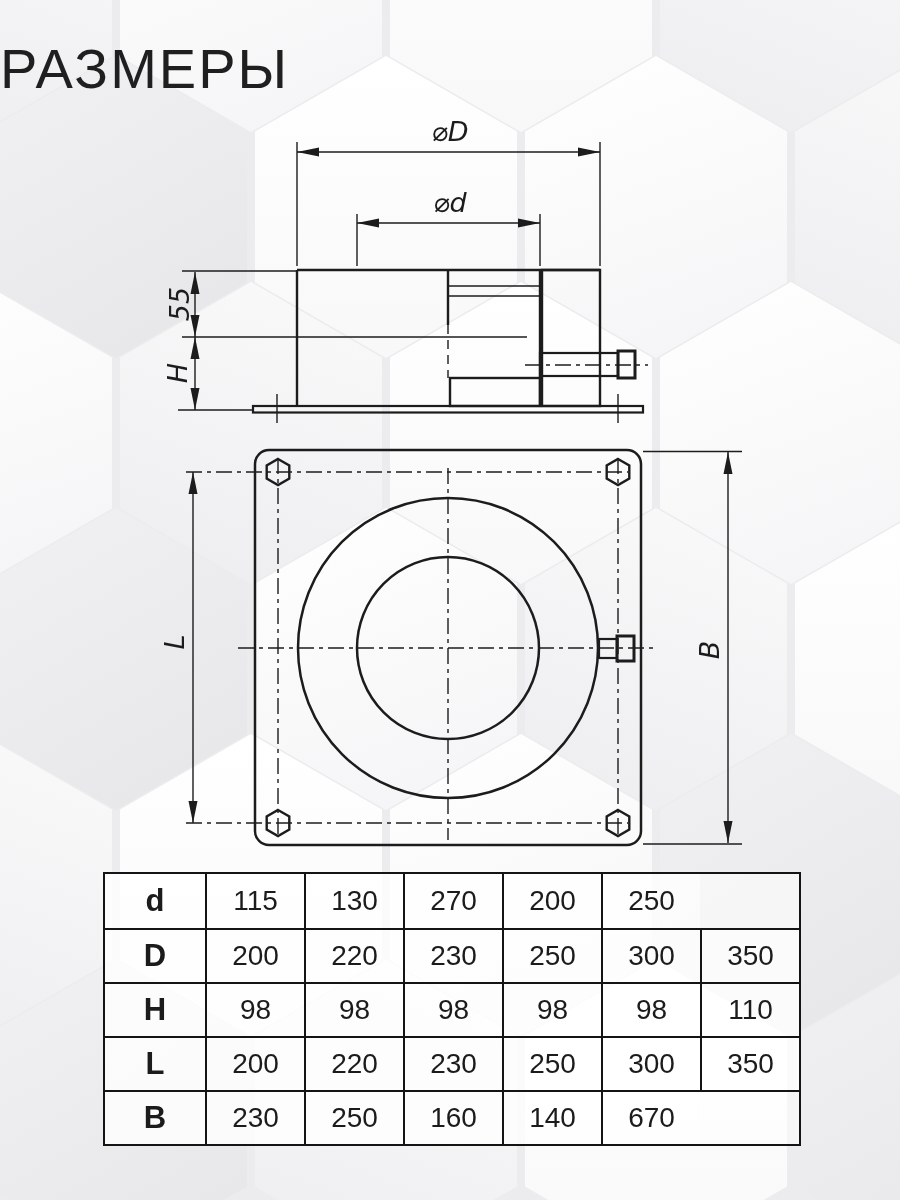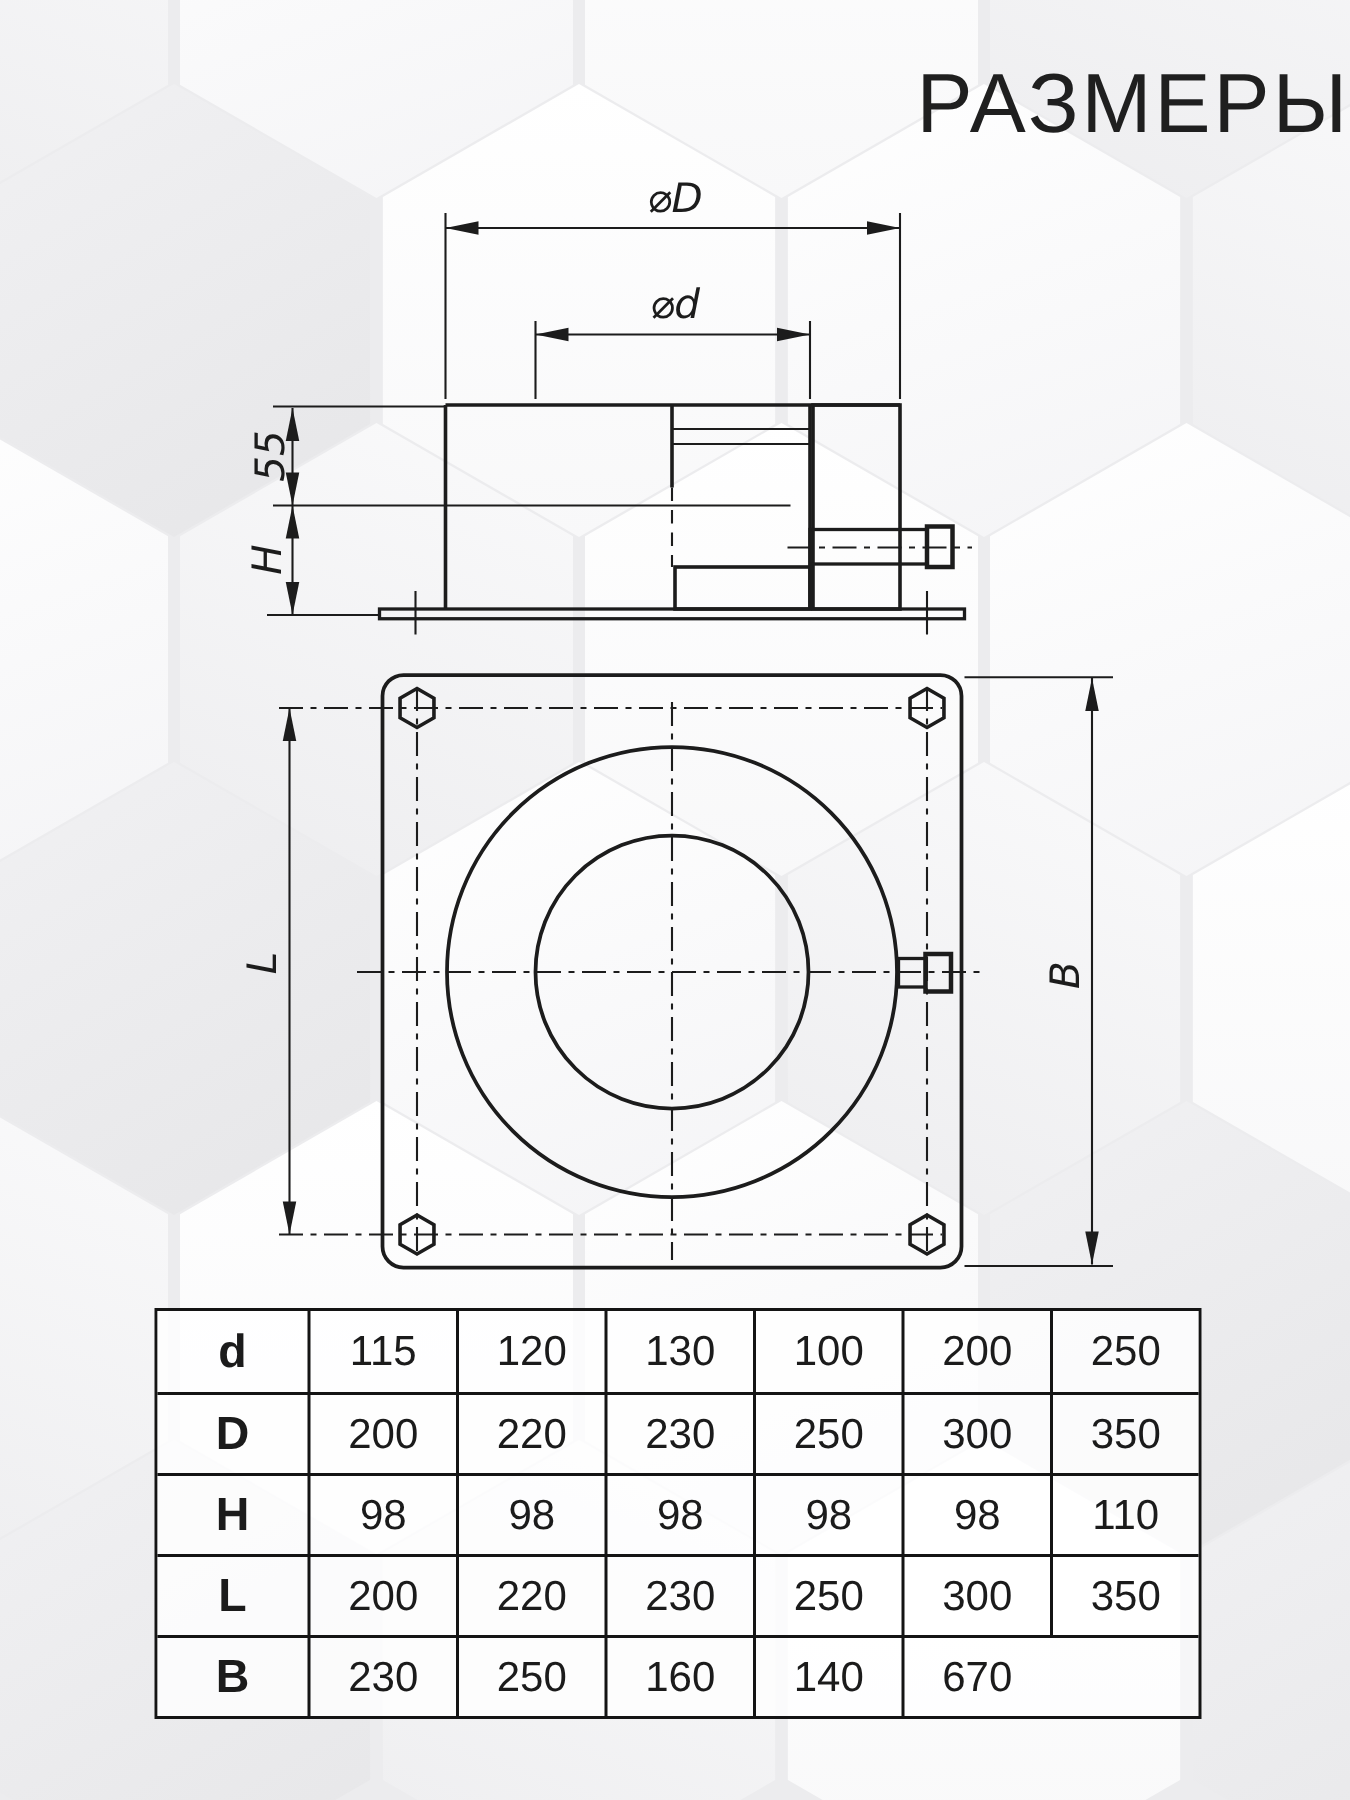--- a/index.html
+++ b/index.html
@@ -14,21 +14,21 @@
     position:absolute;width:262px;height:302px;
     clip-path:polygon(50% 0%,100% 25%,100% 75%,50% 100%,0% 75%,0% 25%);
   }
   .hx-a{background:linear-gradient(160deg,#ffffff 0%,#f4f4f6 100%);}
   .hx-b{background:linear-gradient(200deg,#fafafb 0%,#ededef 100%);}
   .hx-c{background:linear-gradient(150deg,#f1f1f3 0%,#e6e6e8 100%);}
   .hx-d{background:linear-gradient(180deg,#ffffff 0%,#f8f8f9 100%);}
 
   
   .title{
-    position:absolute;top:36px;left:0;width:900px;text-align:right;
+    position:absolute;top:36px;left:0;width:900px;text-align:left;
     font-size:56px;font-weight:400;letter-spacing:2px;color:#1f1f1f;
   }
 
   
   svg.drawing{position:absolute;left:0;top:0;}
   .ln{stroke:#1c1c1c;fill:none;}
   .w-main{stroke-width:2.4;}
   .w-thin{stroke-width:1.4;}
   .w-head{stroke-width:3;}
   .dashdot{stroke-dasharray:16 5 4 5;}
@@ -208,23 +208,22 @@
       <polygon class="arrow" points="728,843 723.5,821 732.5,821"></polygon>
       <text class="dimtxt" text-anchor="middle" transform="rotate(-90 710 650)" x="710" y="659">B</text>
     </g>
   </g>
 </svg>
 
 <div class="dim-table">
   <div class="t-row">
     <div class="t-cell">d</div>
     <div class="t-cell">115</div>
-    <div class="t-cell">120</div>
     <div class="t-cell">130</div>
-    <div class="t-cell">100</div>
+    <div class="t-cell">270</div>
     <div class="t-cell">200</div>
     <div class="t-cell">250</div>
   </div>
   <div class="t-row">
     <div class="t-cell">D</div>
     <div class="t-cell">200</div>
     <div class="t-cell">220</div>
     <div class="t-cell">230</div>
     <div class="t-cell">250</div>
     <div class="t-cell">300</div>

